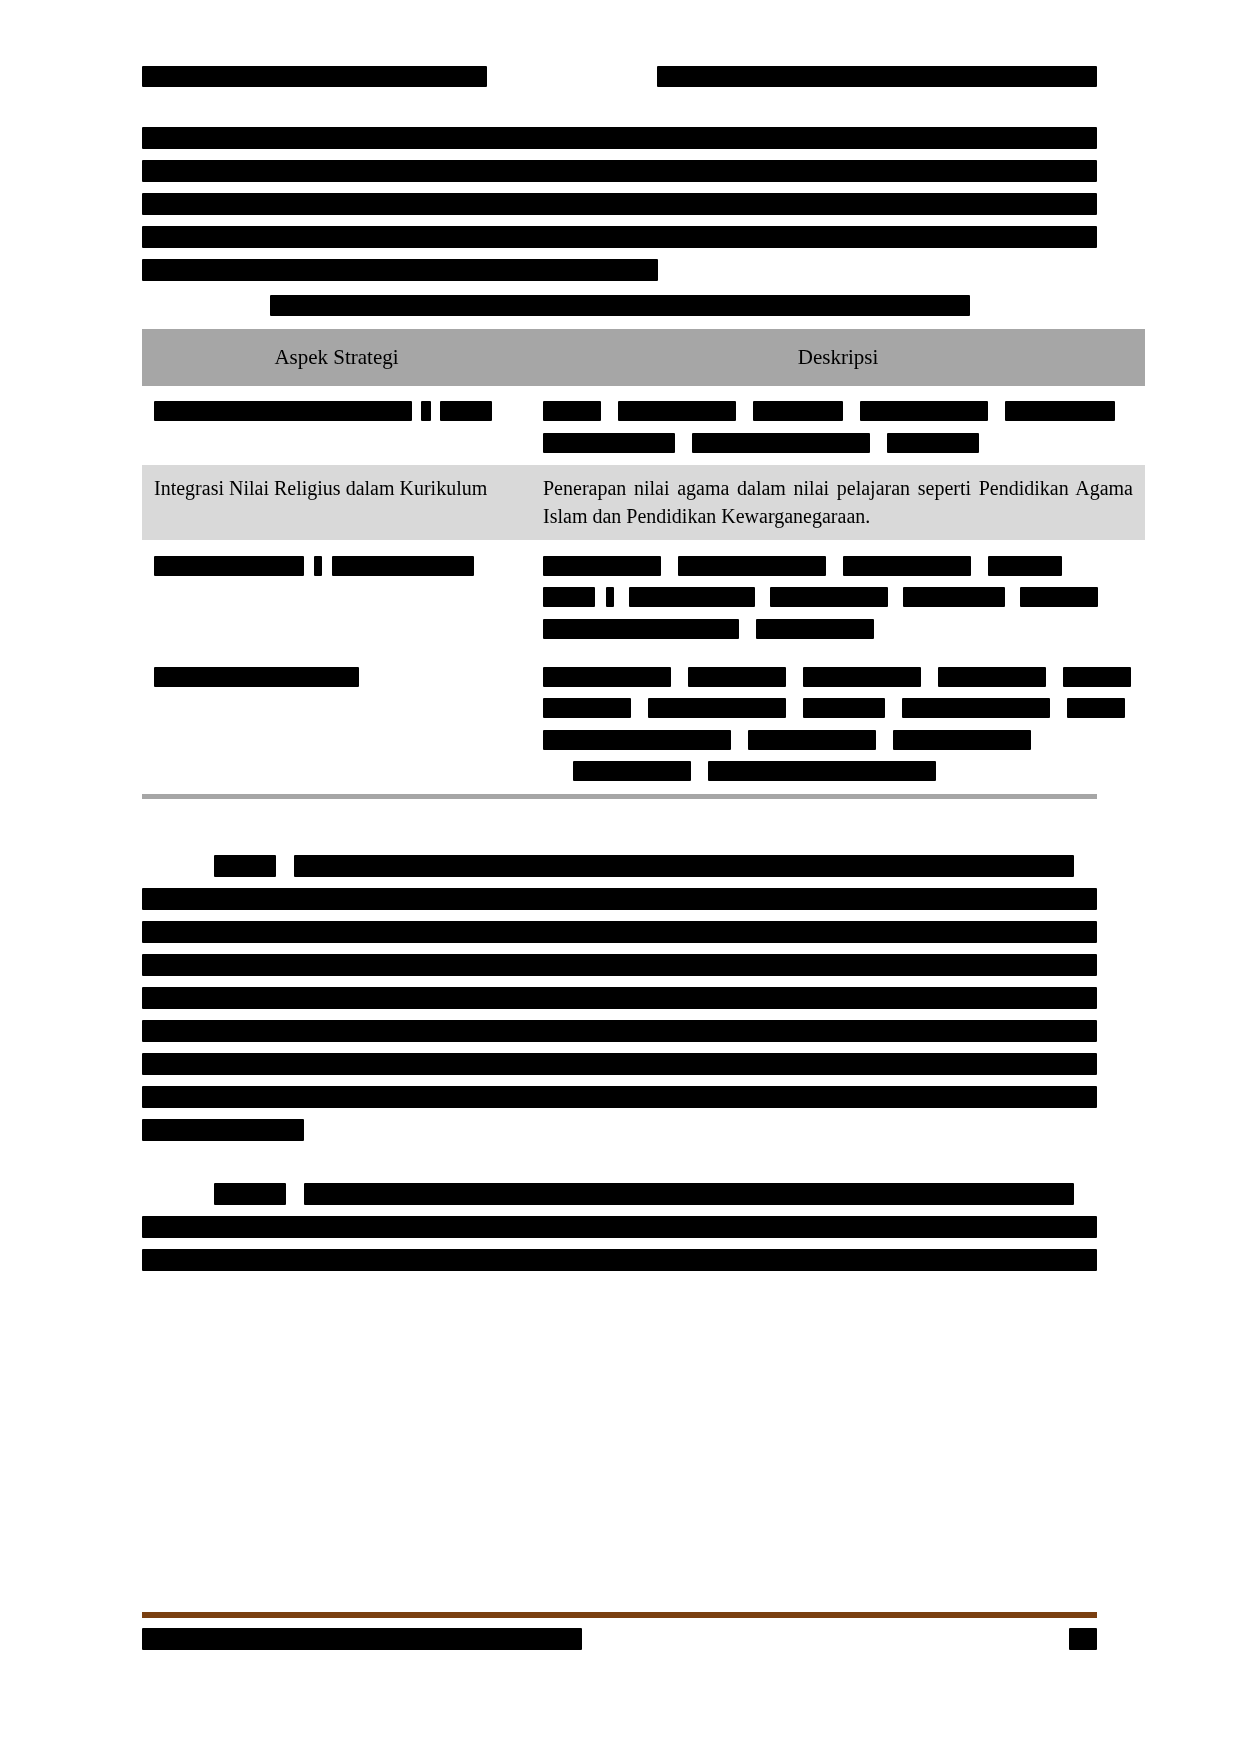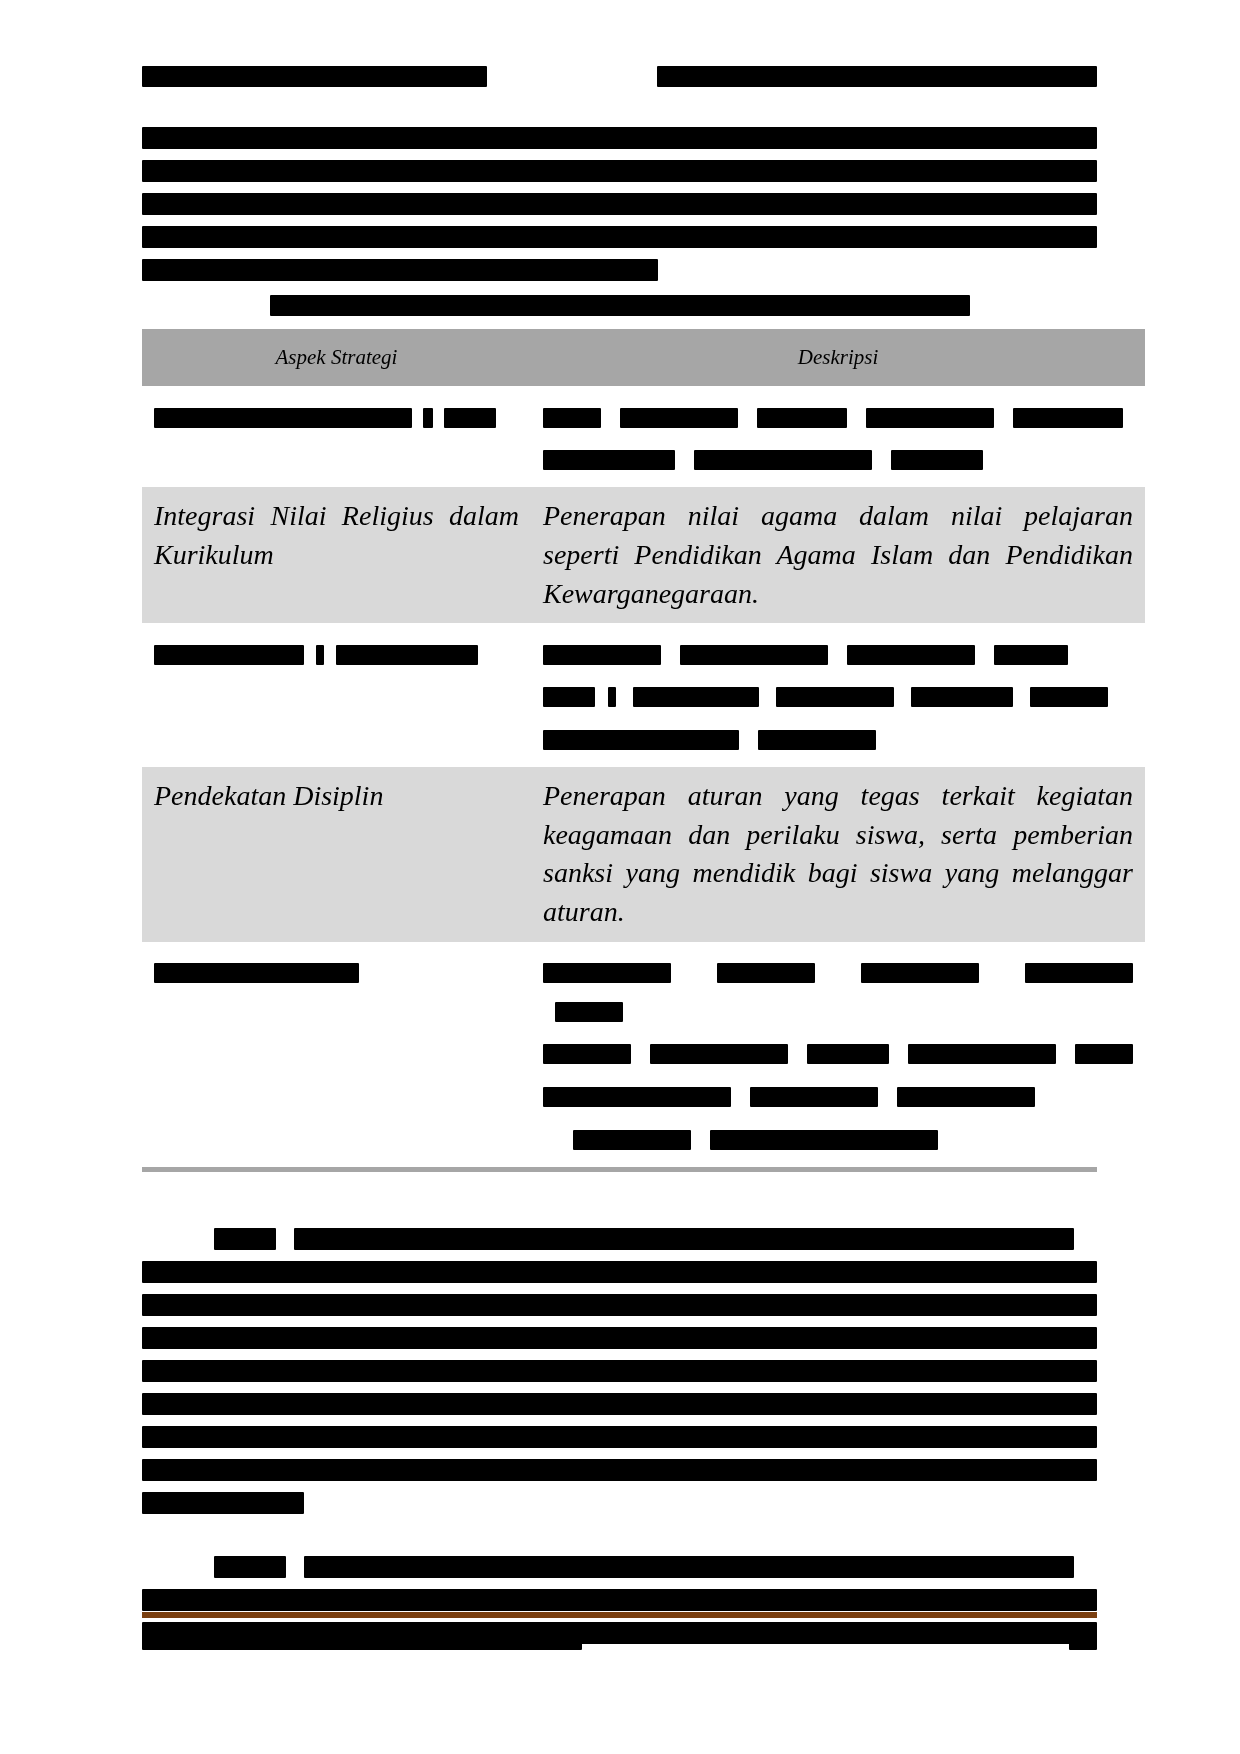--- a/index.html
+++ b/index.html
@@ -13,21 +13,20 @@
     position: relative;
     font-family: "Liberation Serif", serif;
     color: #000000;
   }
   .page {
     position: absolute;
     left: 0; top: 0;
     width: 1240px;
     height: 1754px;
     box-sizing: border-box;
-    font-style: italic;
   }
   .content {
     position: absolute;
     left: 142px;
     top: 66px;
     width: 955px;
   }
 
   
   .redact {
@@ -70,21 +69,21 @@
   table.data th {
     background: #a6a6a6;
     font-weight: normal;
     font-size: 21px;
     padding: 16px 12px;
     text-align: center;
     border: none;
   }
   table.data td {
     padding: 10px 12px;
-    font-size: 28px;
+    font-size: 20px;
     line-height: 1.38;
     vertical-align: top;
     border: none;
     text-align: justify;
     margin-left: 6px;
   }
   table.data tr.shaded td {
     background: #d9d9d9;
   }
   table.data tr.plain td {
@@ -202,24 +201,20 @@
               <span class="redact" style="width:102px;height:20px;margin-left:10px;"></span>
               <span class="redact" style="width:78px;height:20px;margin-left:10px;"></span>
             </div>
             <div>
               <span class="redact" style="width:196px;height:20px;"></span>
               <span class="redact" style="width:118px;height:20px;margin-left:12px;"></span>
             </div>
           </td>
         </tr>
 
-        <tr class="shaded">
-          <td class="col-a">Pendekatan Disiplin</td>
-          <td class="col-b">Penerapan aturan yang tegas terkait kegiatan keagamaan dan perilaku siswa, serta pemberian sanksi yang mendidik bagi siswa yang melanggar aturan.</td>
-        </tr>
 
         <tr class="plain">
           <td class="col-a">
             <span class="redact" style="width:205px;height:20px;"></span>
           </td>
           <td class="col-b">
             <div style="margin-bottom:4px;">
               <span class="redact" style="width:128px;height:20px;"></span>
               <span class="redact" style="width:98px;height:20px;margin-left:12px;"></span>
               <span class="redact" style="width:118px;height:20px;margin-left:12px;"></span>

